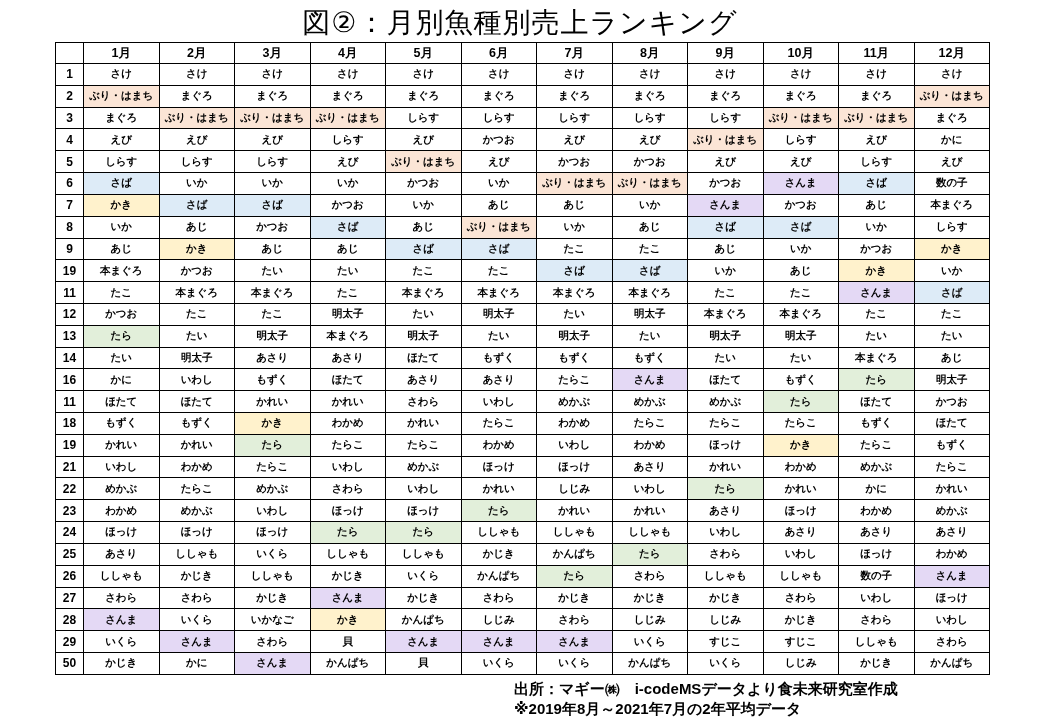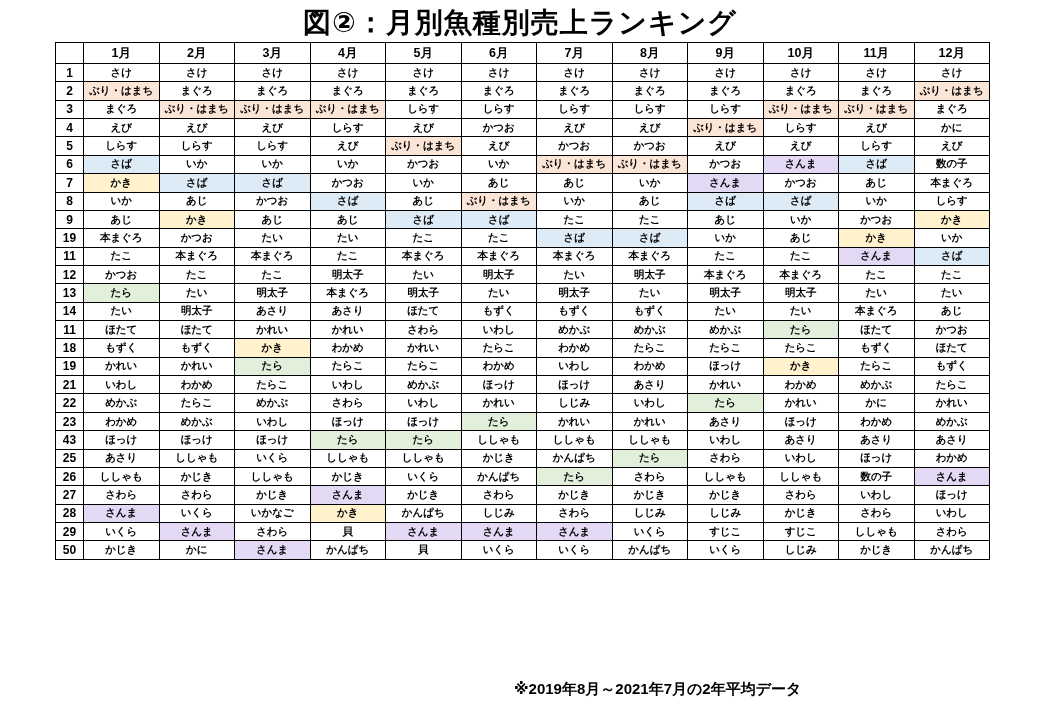--- a/index.html
+++ b/index.html
@@ -9,30 +9,30 @@
     font-family: "Liberation Sans", "DejaVu Sans", sans-serif;
     overflow: hidden;
   }
   .title-wrap {
     position: absolute; left: 0; top: 4px; width: 1040px;
     text-align: center;
   }
   .figure-title {
     display: inline-block;
     font-size: 28px;
-    font-weight: 700;
+    font-weight: 400;
     color: #000;
     letter-spacing: 1px;
     border-bottom: 3px solid #000;
     padding-bottom: 1px;
   }
   table.ranking {
     position: absolute;
     left: 55px; top: 42px;
-    width: 935px; height: 518px;
+    width: 935px; height: 633px;
     border-collapse: collapse;
     table-layout: fixed;
   }
   table.ranking col.rank-col { width: 28px; }
   table.ranking th, table.ranking td {
     border: 1px solid #000;
     text-align: center;
     vertical-align: middle;
     padding: 0;
     overflow: hidden;
@@ -308,20 +308,35 @@
         <td class="species-cell">ほたて</td>
         <td class="species-cell">もずく</td>
         <td class="species-cell">もずく</td>
         <td class="species-cell">もずく</td>
         <td class="species-cell">たい</td>
         <td class="species-cell">たい</td>
         <td class="species-cell">本まぐろ</td>
         <td class="species-cell">あじ</td>
       </tr>
       <tr>
+        <td class="rank-cell">16</td>
+        <td class="species-cell">かに</td>
+        <td class="species-cell">いわし</td>
+        <td class="species-cell">もずく</td>
+        <td class="species-cell">ほたて</td>
+        <td class="species-cell">あさり</td>
+        <td class="species-cell">あさり</td>
+        <td class="species-cell">たらこ</td>
+        <td class="species-cell" style="background-color: rgb(228, 217, 245);">さんま</td>
+        <td class="species-cell">ほたて</td>
+        <td class="species-cell">もずく</td>
+        <td class="species-cell" style="background-color: rgb(226, 239, 218);">たら</td>
+        <td class="species-cell">明太子</td>
+      </tr>
+      <tr>
         <td class="rank-cell">11</td>
         <td class="species-cell">ほたて</td>
         <td class="species-cell">ほたて</td>
         <td class="species-cell">かれい</td>
         <td class="species-cell">かれい</td>
         <td class="species-cell">さわら</td>
         <td class="species-cell">いわし</td>
         <td class="species-cell">めかぶ</td>
         <td class="species-cell">めかぶ</td>
         <td class="species-cell">めかぶ</td>
@@ -398,21 +413,21 @@
         <td class="species-cell">ほっけ</td>
         <td class="species-cell" style="background-color: rgb(226, 239, 218);">たら</td>
         <td class="species-cell">かれい</td>
         <td class="species-cell">かれい</td>
         <td class="species-cell">あさり</td>
         <td class="species-cell">ほっけ</td>
         <td class="species-cell">わかめ</td>
         <td class="species-cell">めかぶ</td>
       </tr>
       <tr>
-        <td class="rank-cell">43</td>
+        <td class="rank-cell">24</td>
         <td class="species-cell">ほっけ</td>
         <td class="species-cell">ほっけ</td>
         <td class="species-cell">ほっけ</td>
         <td class="species-cell" style="background-color: rgb(226, 239, 218);">たら</td>
         <td class="species-cell" style="background-color: rgb(226, 239, 218);">たら</td>
         <td class="species-cell">ししゃも</td>
         <td class="species-cell">ししゃも</td>
         <td class="species-cell">ししゃも</td>
         <td class="species-cell">いわし</td>
         <td class="species-cell">あさり</td>
@@ -506,14 +521,15 @@
         <td class="species-cell">かんぱち</td>
         <td class="species-cell">いくら</td>
         <td class="species-cell">しじみ</td>
         <td class="species-cell">かじき</td>
         <td class="species-cell">かんぱち</td>
       </tr>
     </tbody>
 </table>
 
 <div class="footer">
+  <div>出所：マギー㈱　i-codeMSデータより食未来研究室作成</div>
   <div>※2019年8月～2021年7月の2年平均データ</div>
 </div>
 
 </body></html>

